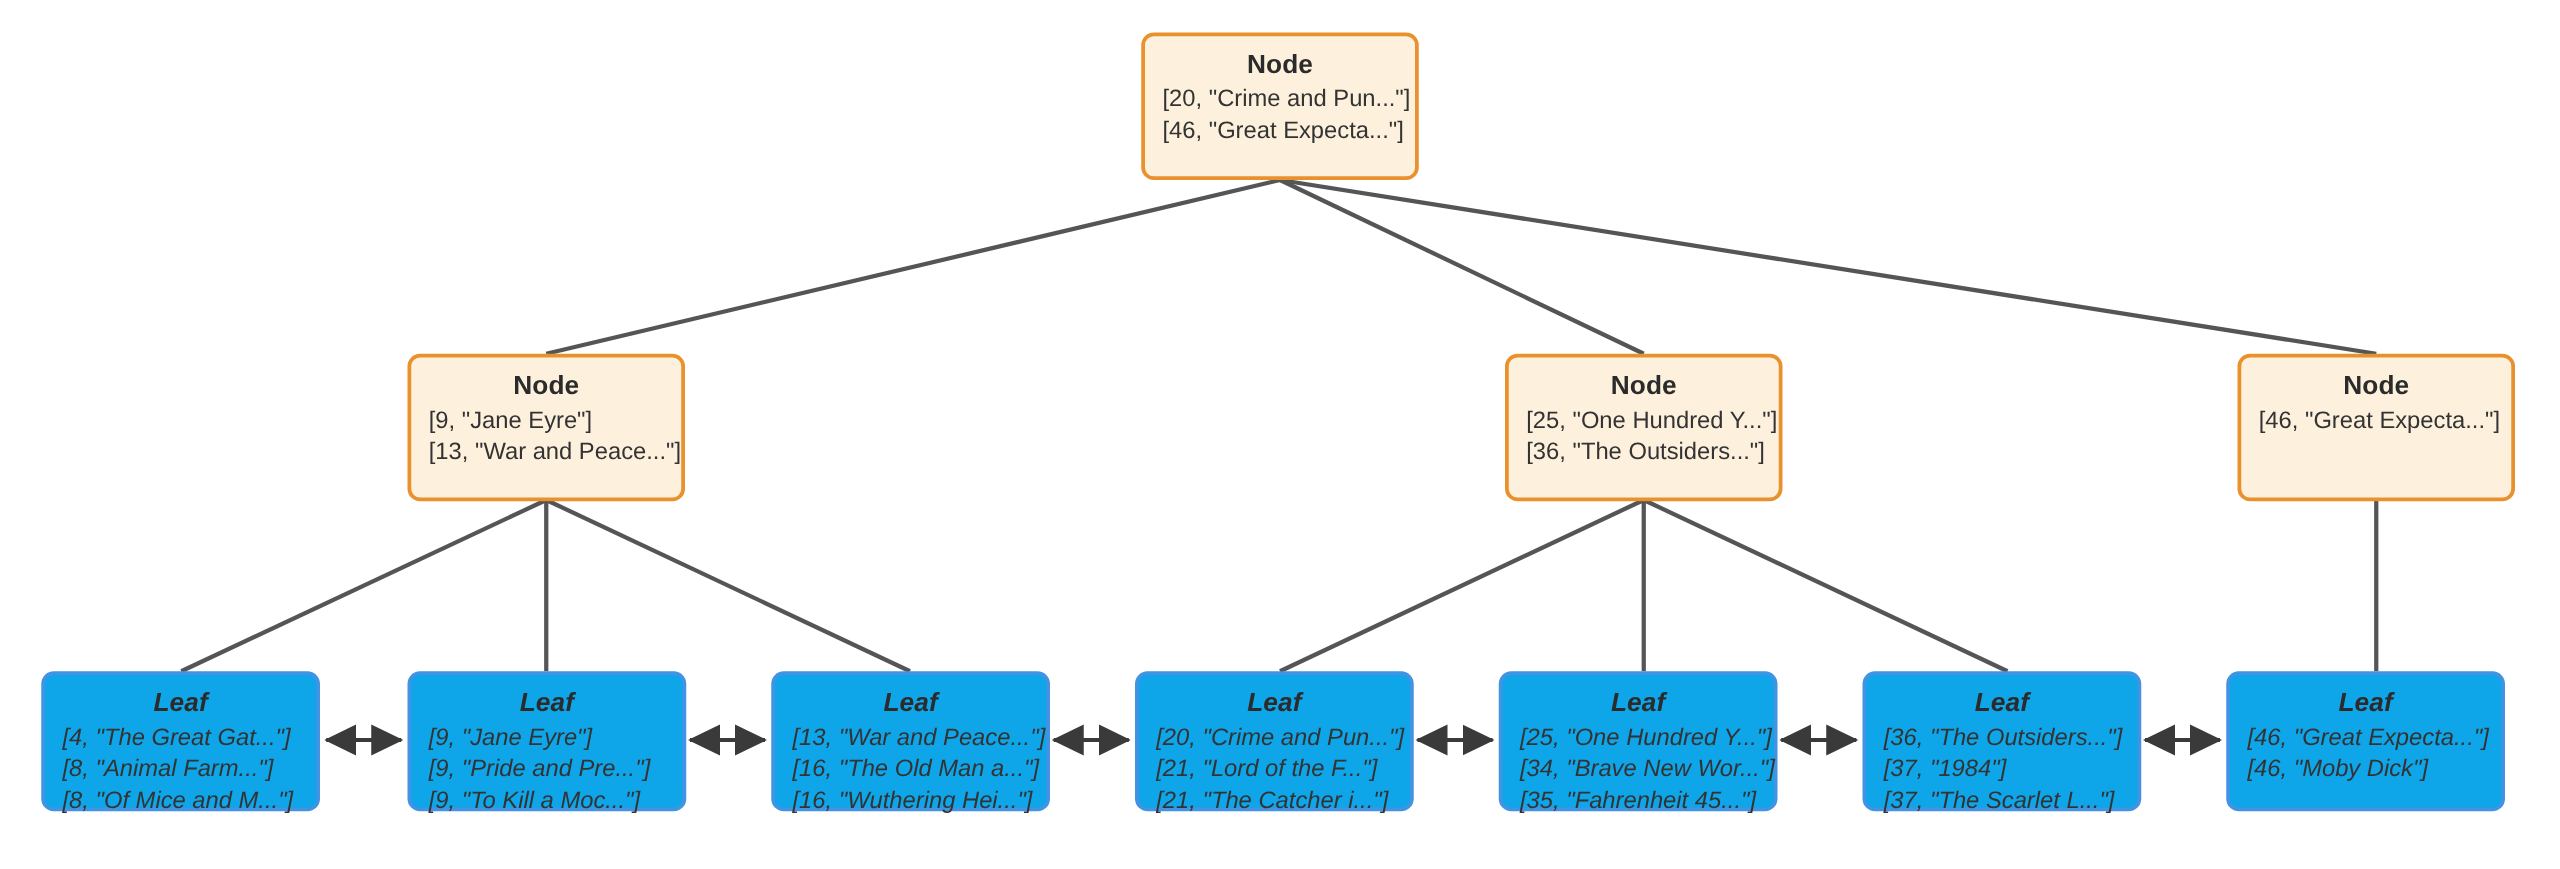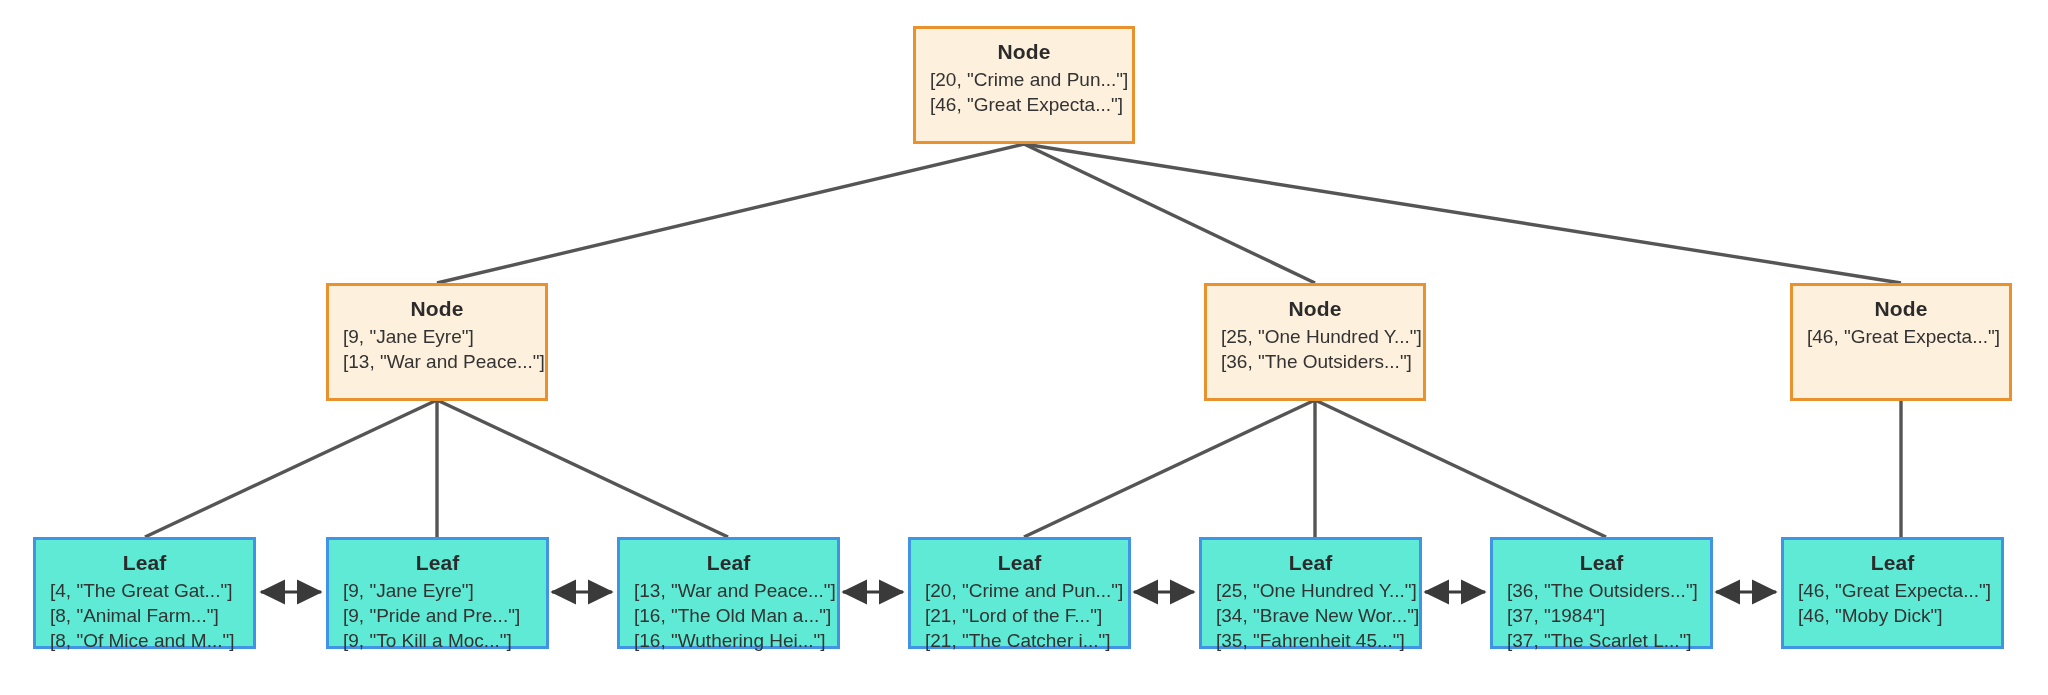--- a/index.html
+++ b/index.html
@@ -21,32 +21,33 @@
     position: absolute;
     left: 0;
     top: 0;
     width: 2048px;
     height: 695px;
     pointer-events: none;
   }
   .tree-node {
     position: absolute;
     box-sizing: border-box;
-    border-radius: 0;
+    border-radius: 10px;
     text-align: center;
     padding-top: 10px;
     z-index: 5;
   }
   .tree-node.internal {
     background: #FDF0DC;
     border: 3px solid #E8912D;
   }
   .tree-node.leaf {
-    background: #5eead4;
+    background: #0ea5e9;
     border: 3px solid #4193E4;
+    font-style: italic;
   }
   .node-title {
     font-size: 21px;
     font-weight: bold;
     color: #2b2b2b;
     line-height: 26px;
     letter-spacing: 0.1px;
   }
   .entry-list {
     margin-top: 2px;

